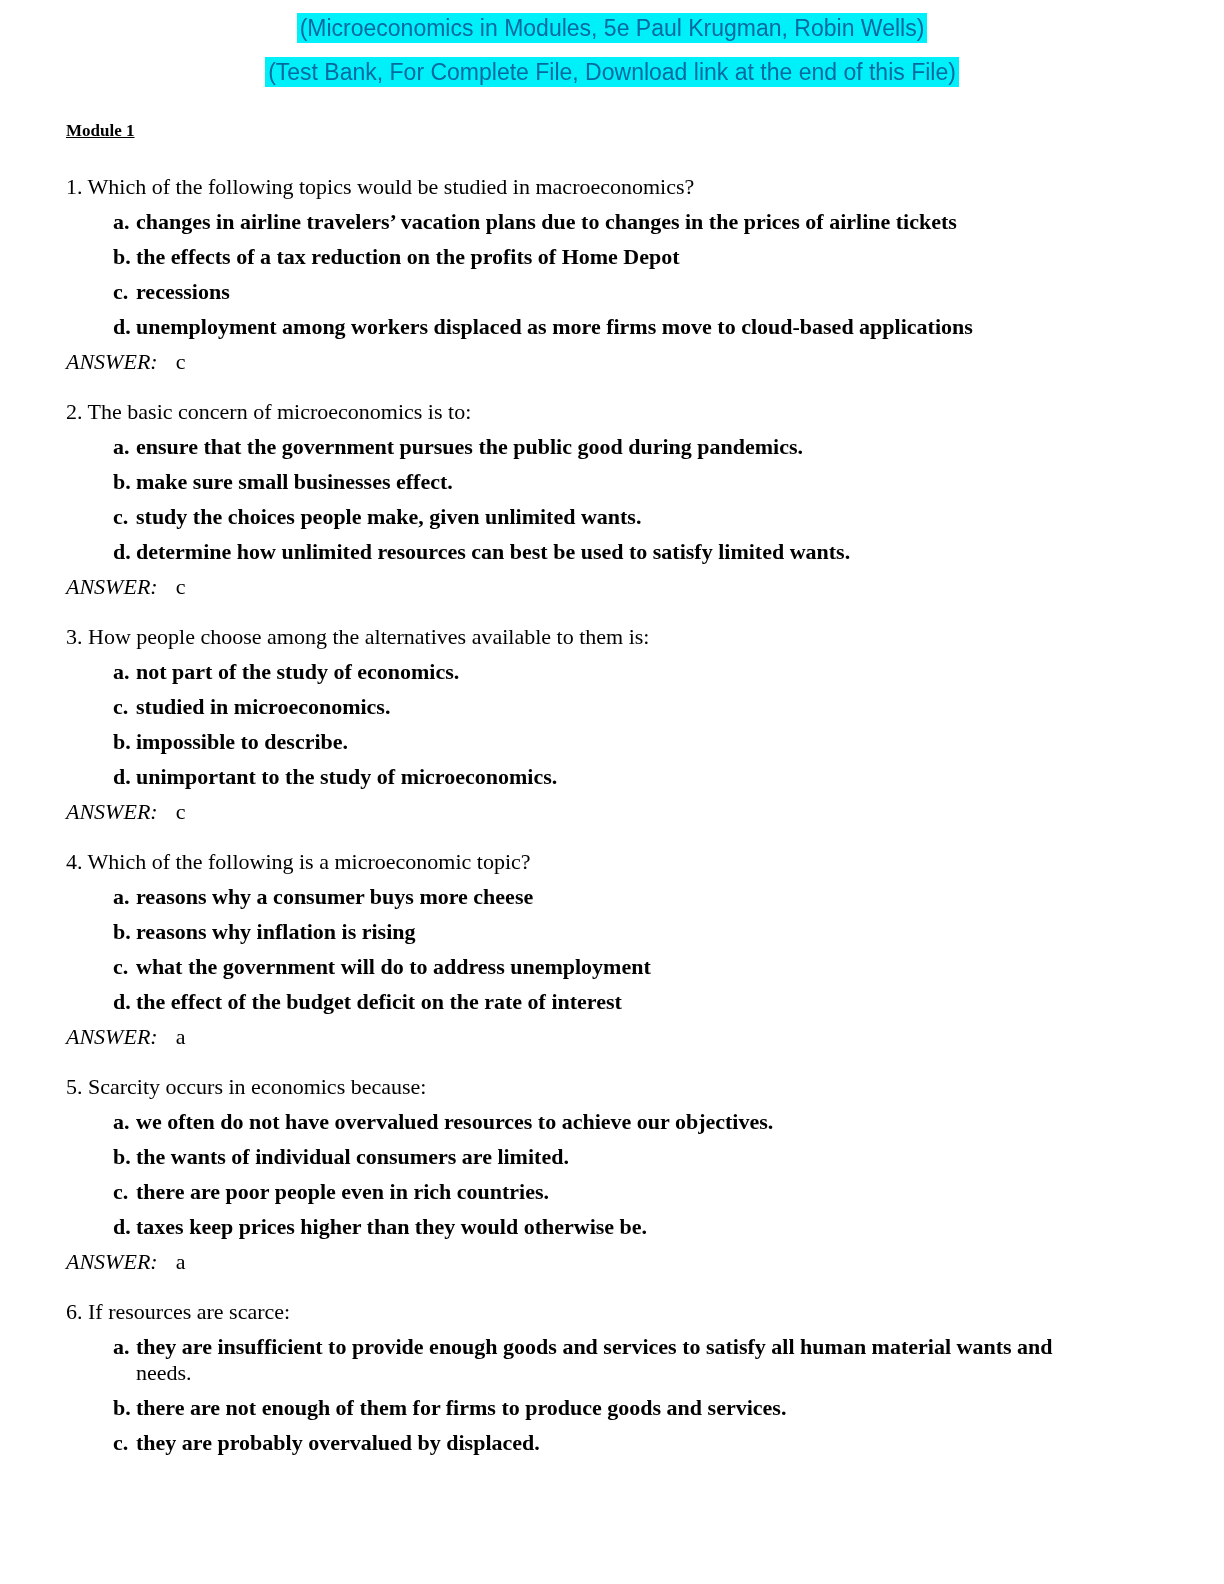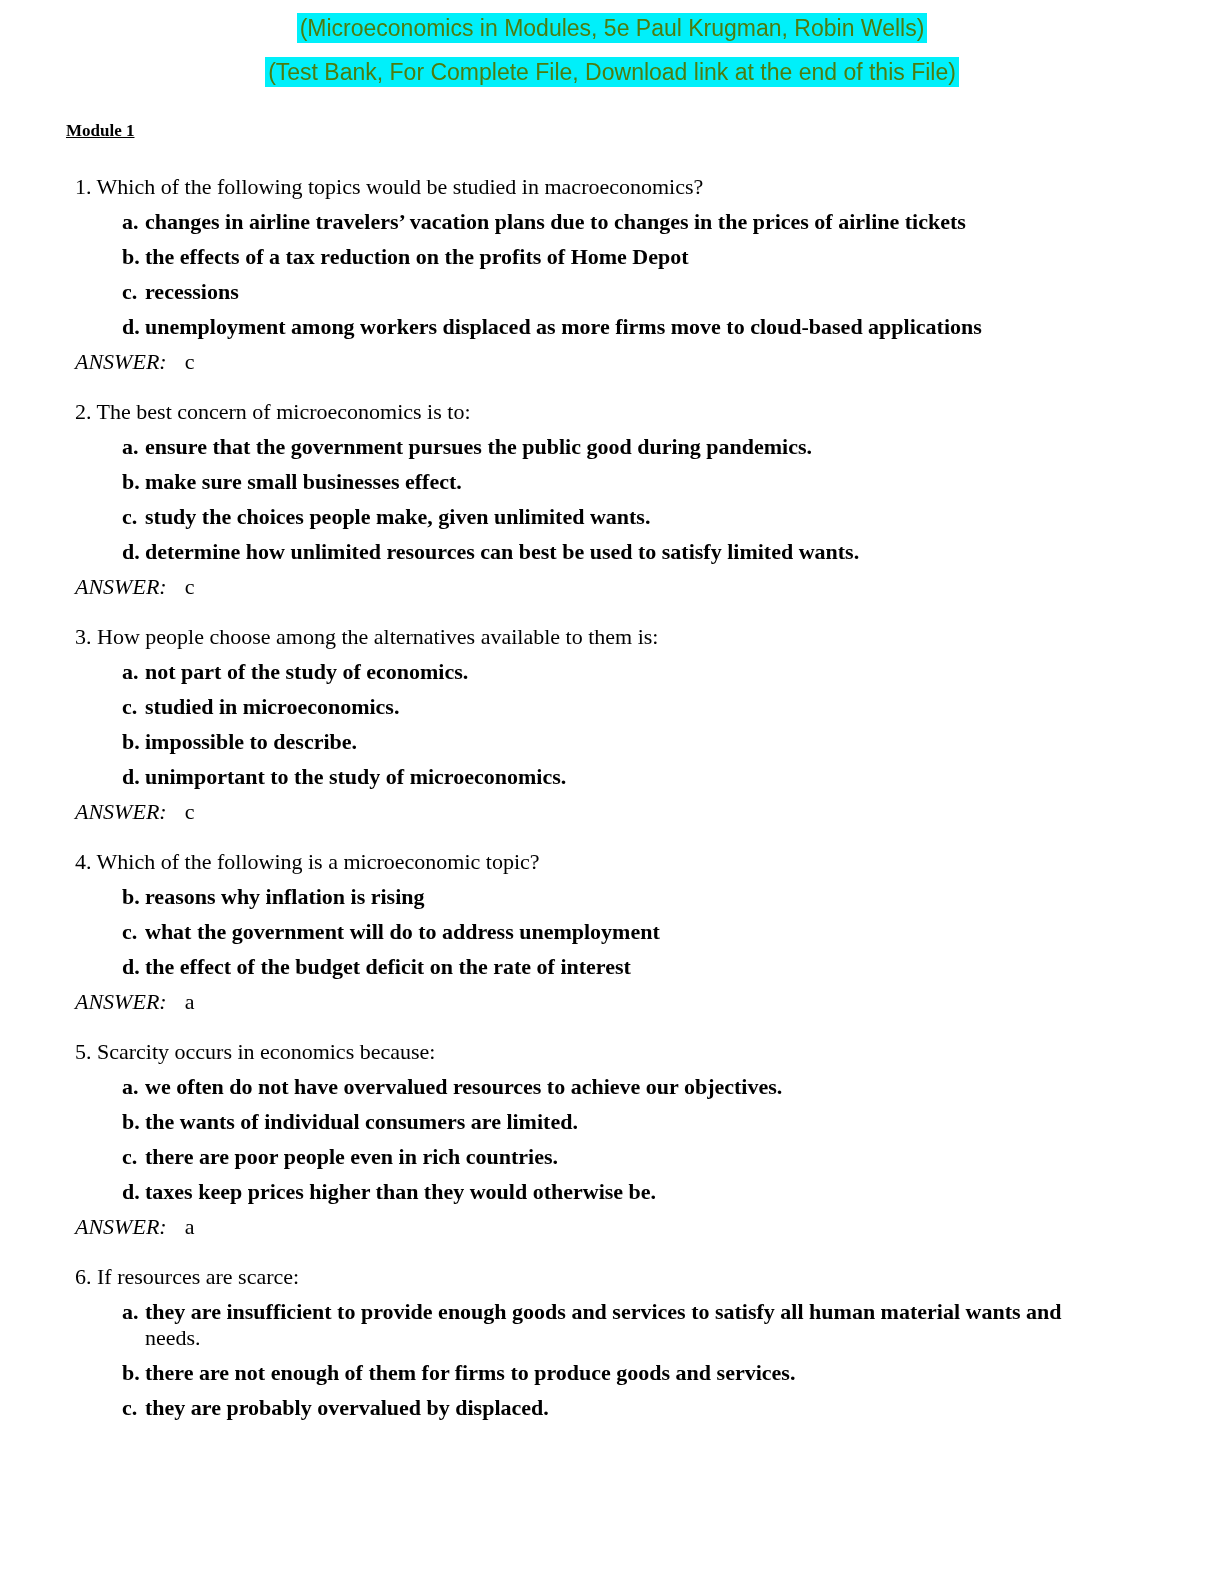--- a/index.html
+++ b/index.html
@@ -25,32 +25,32 @@
   .hl-line {
     text-align: center;
     margin: 0 0 8px 0;
     line-height: 36px;
     font-family: "Liberation Sans", sans-serif;
     font-size: 23px;
     font-weight: normal;
   }
   .hl {
     background: var(--highlight);
-    color: #4d7c0f;
+    color: #0369a1;
     padding: 2px 3px;
   }
   .module-heading {
     font-family: "Liberation Serif", serif;
     font-size: 17px;
     font-weight: bold;
     text-decoration: underline;
     line-height: 30px;
     margin: 26px 0 28px 0;
   }
-  .question { margin: 0 0 24px 9px; }
+  .question { margin: 0 0 24px 0; }
   .q-line {
     line-height: 26px;
     margin: 0 0 9px 0;
   }
   .option {
     padding-left: 70px;
     line-height: 26px;
     margin: 0 0 9px 0;
   }
   .option .first { text-indent: -23px; font-weight: bold; }
@@ -93,21 +93,21 @@
       </div>
     <div class="option">
         <div class="first"><span class="marker">d.</span><span>unemployment among workers displaced as more firms move to cloud-based applications</span></div>
       </div>
     <div class="answer"><span class="ans-label">ANSWER:</span><span class="ans-value">c</span></div>
   </section>
 
   <section class="question">
     <div class="q-line">
       <span>2.</span>
-      <span>The best concern of microeconomics is to:</span>
+      <span>The basic concern of microeconomics is to:</span>
     </div>
     <div class="option">
         <div class="first"><span class="marker">a.</span><span>ensure that the government pursues the public good during pandemics.</span></div>
       </div>
     <div class="option">
         <div class="first"><span class="marker">b.</span><span>make sure small businesses effect.</span></div>
       </div>
     <div class="option">
         <div class="first"><span class="marker">c.</span><span>study the choices people make, given unlimited wants.</span></div>
       </div>
@@ -135,20 +135,23 @@
         <div class="first"><span class="marker">d.</span><span>unimportant to the study of microeconomics.</span></div>
       </div>
     <div class="answer"><span class="ans-label">ANSWER:</span><span class="ans-value">c</span></div>
   </section>
 
   <section class="question">
     <div class="q-line">
       <span>4.</span>
       <span>Which of the following is a microeconomic topic?</span>
     </div>
+    <div class="option">
+        <div class="first"><span class="marker">a.</span><span>reasons why a consumer buys more cheese</span></div>
+      </div>
     <div class="option">
         <div class="first"><span class="marker">b.</span><span>reasons why inflation is rising</span></div>
       </div>
     <div class="option">
         <div class="first"><span class="marker">c.</span><span>what the government will do to address unemployment</span></div>
       </div>
     <div class="option">
         <div class="first"><span class="marker">d.</span><span>the effect of the budget deficit on the rate of interest</span></div>
       </div>
     <div class="answer"><span class="ans-label">ANSWER:</span><span class="ans-value">a</span></div>

